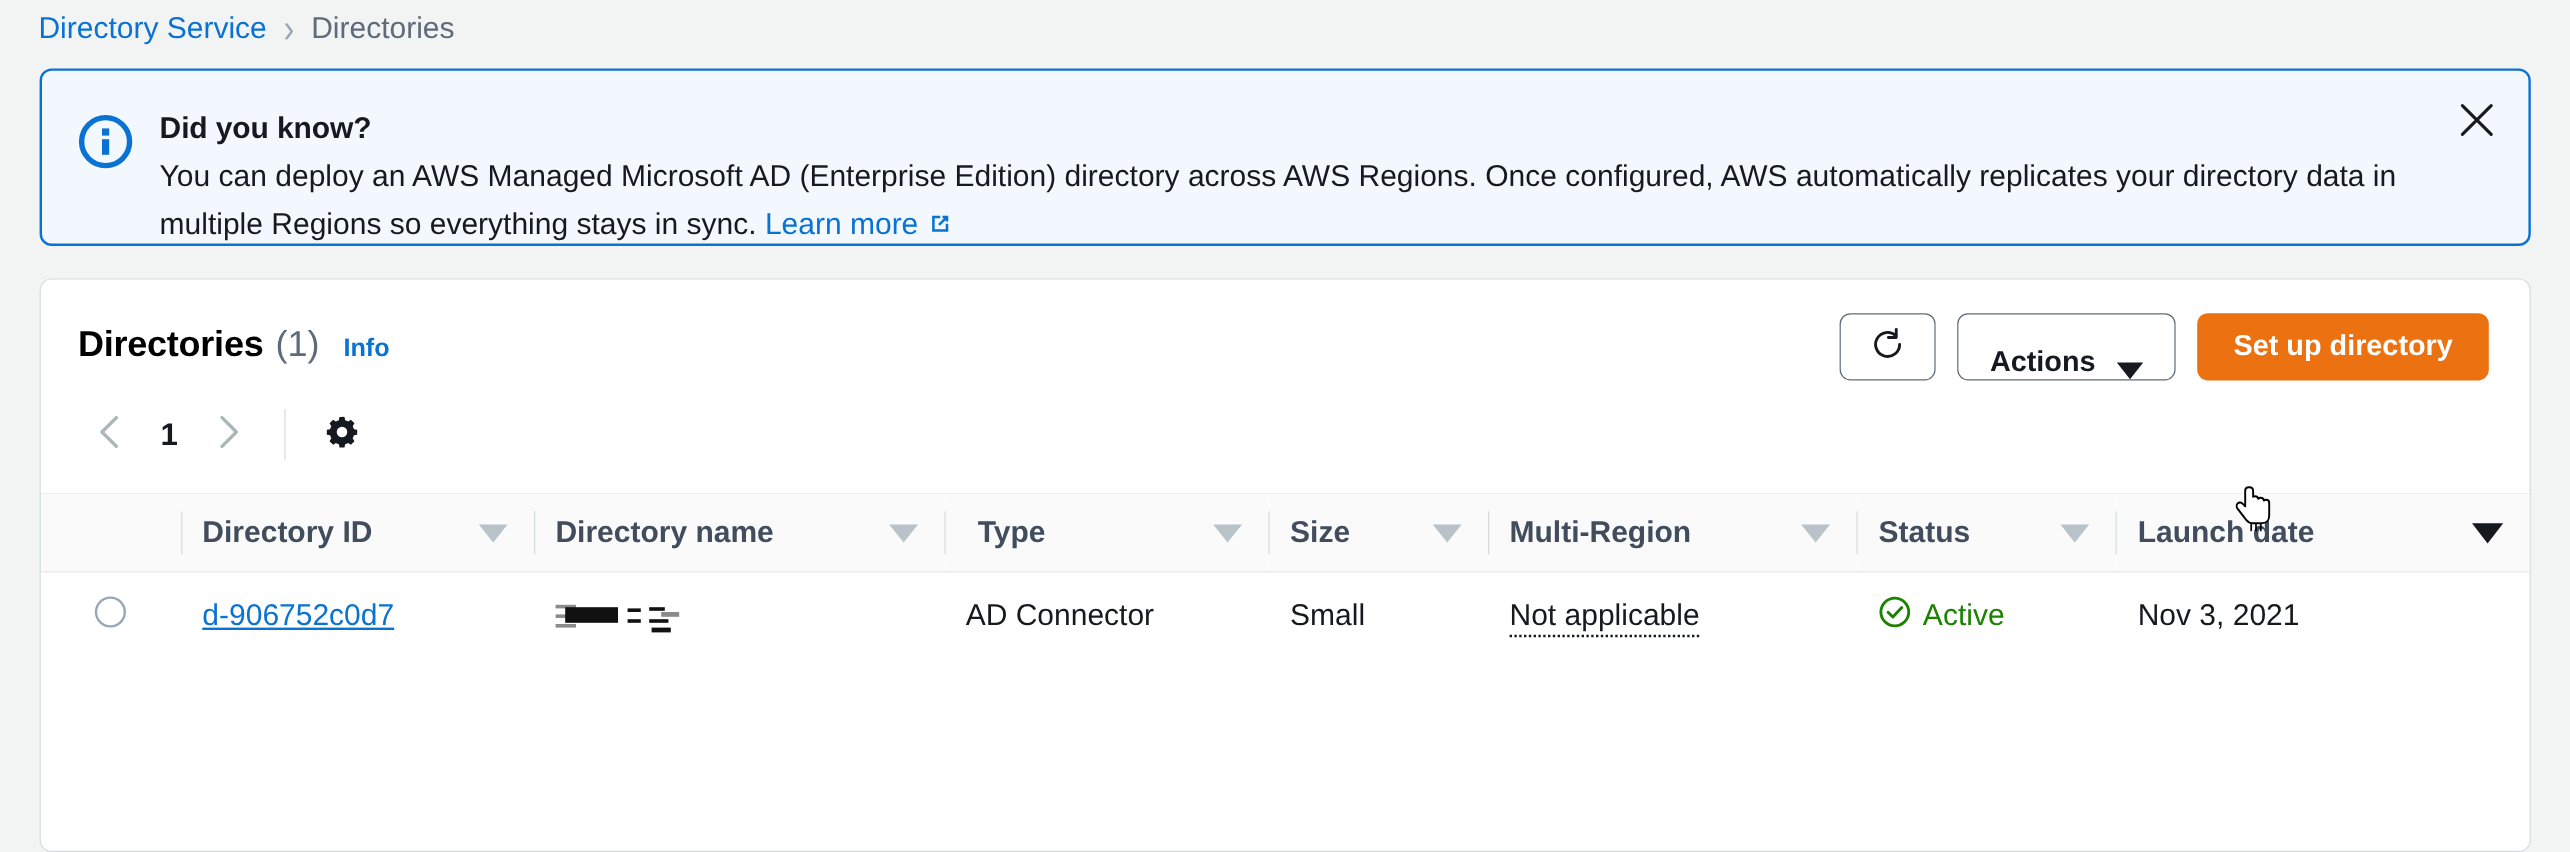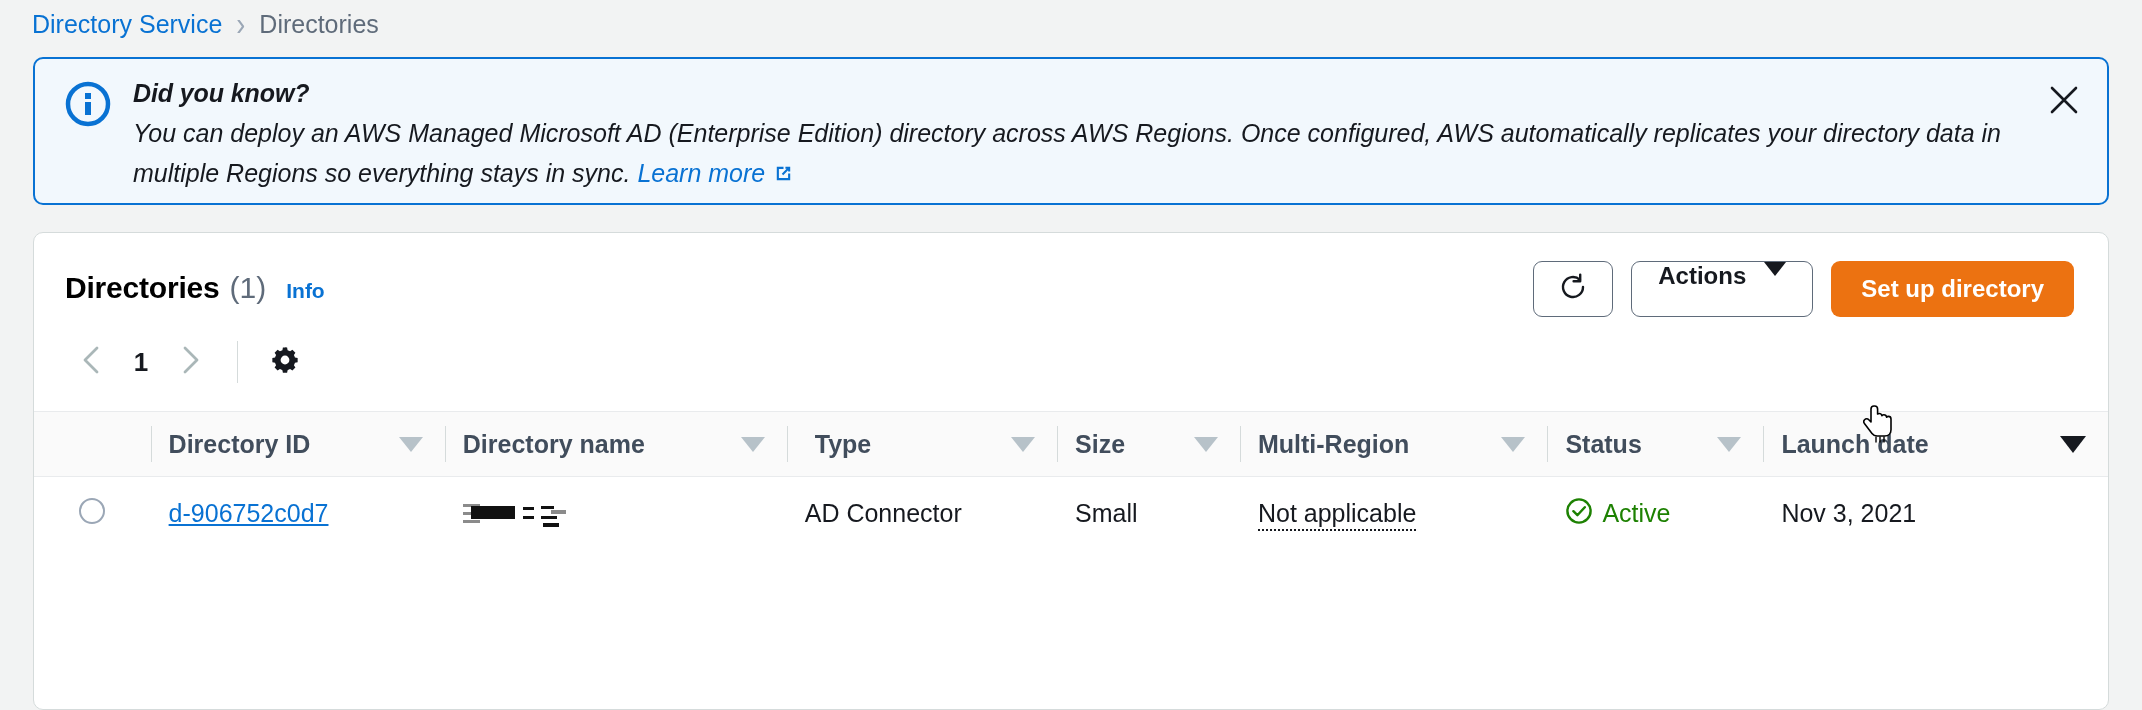--- a/index.html
+++ b/index.html
@@ -34,22 +34,21 @@
 
   
   .banner {
     position: absolute;
     left: 33px; top: 57px;
     width: 2076px; height: 148px;
     background: #f2f8fd;
     border: 2px solid #0972d3;
     border-radius: 10px;
     display: flex;
-    padding: 18px 26px 0 30px;
-    font-style: italic;
+    padding: 32px 26px 0 30px;
   }
   .banner-icon { flex: 0 0 auto; margin-right: 22px; margin-top: 4px; }
   .banner-body { flex: 1 1 auto; padding-top: 2px; }
   .banner-title {
     font-size: 25px;
     font-weight: bold;
     color: #16191f;
     line-height: 1.18;
     letter-spacing: -0.1px;
   }
@@ -119,21 +118,21 @@
   .btn-normal {
     height: 56px;
     padding: 0 26px;
     border: 1px solid #5f6b7a;
     border-radius: 9px;
     background: #fff;
     color: #16191f;
     font-size: 24px;
     font-weight: bold;
     font-family: "Liberation Sans", sans-serif;
-    display: flex; align-items: flex-start; gap: 18px;
+    display: flex; align-items: flex-end; gap: 18px;
     cursor: pointer;
   }
   .caret-down {
     width: 0; height: 0;
     border-left: 11px solid transparent;
     border-right: 11px solid transparent;
     border-top: 14px solid #16191f;
     display: inline-block;
   }
   .btn-primary {

